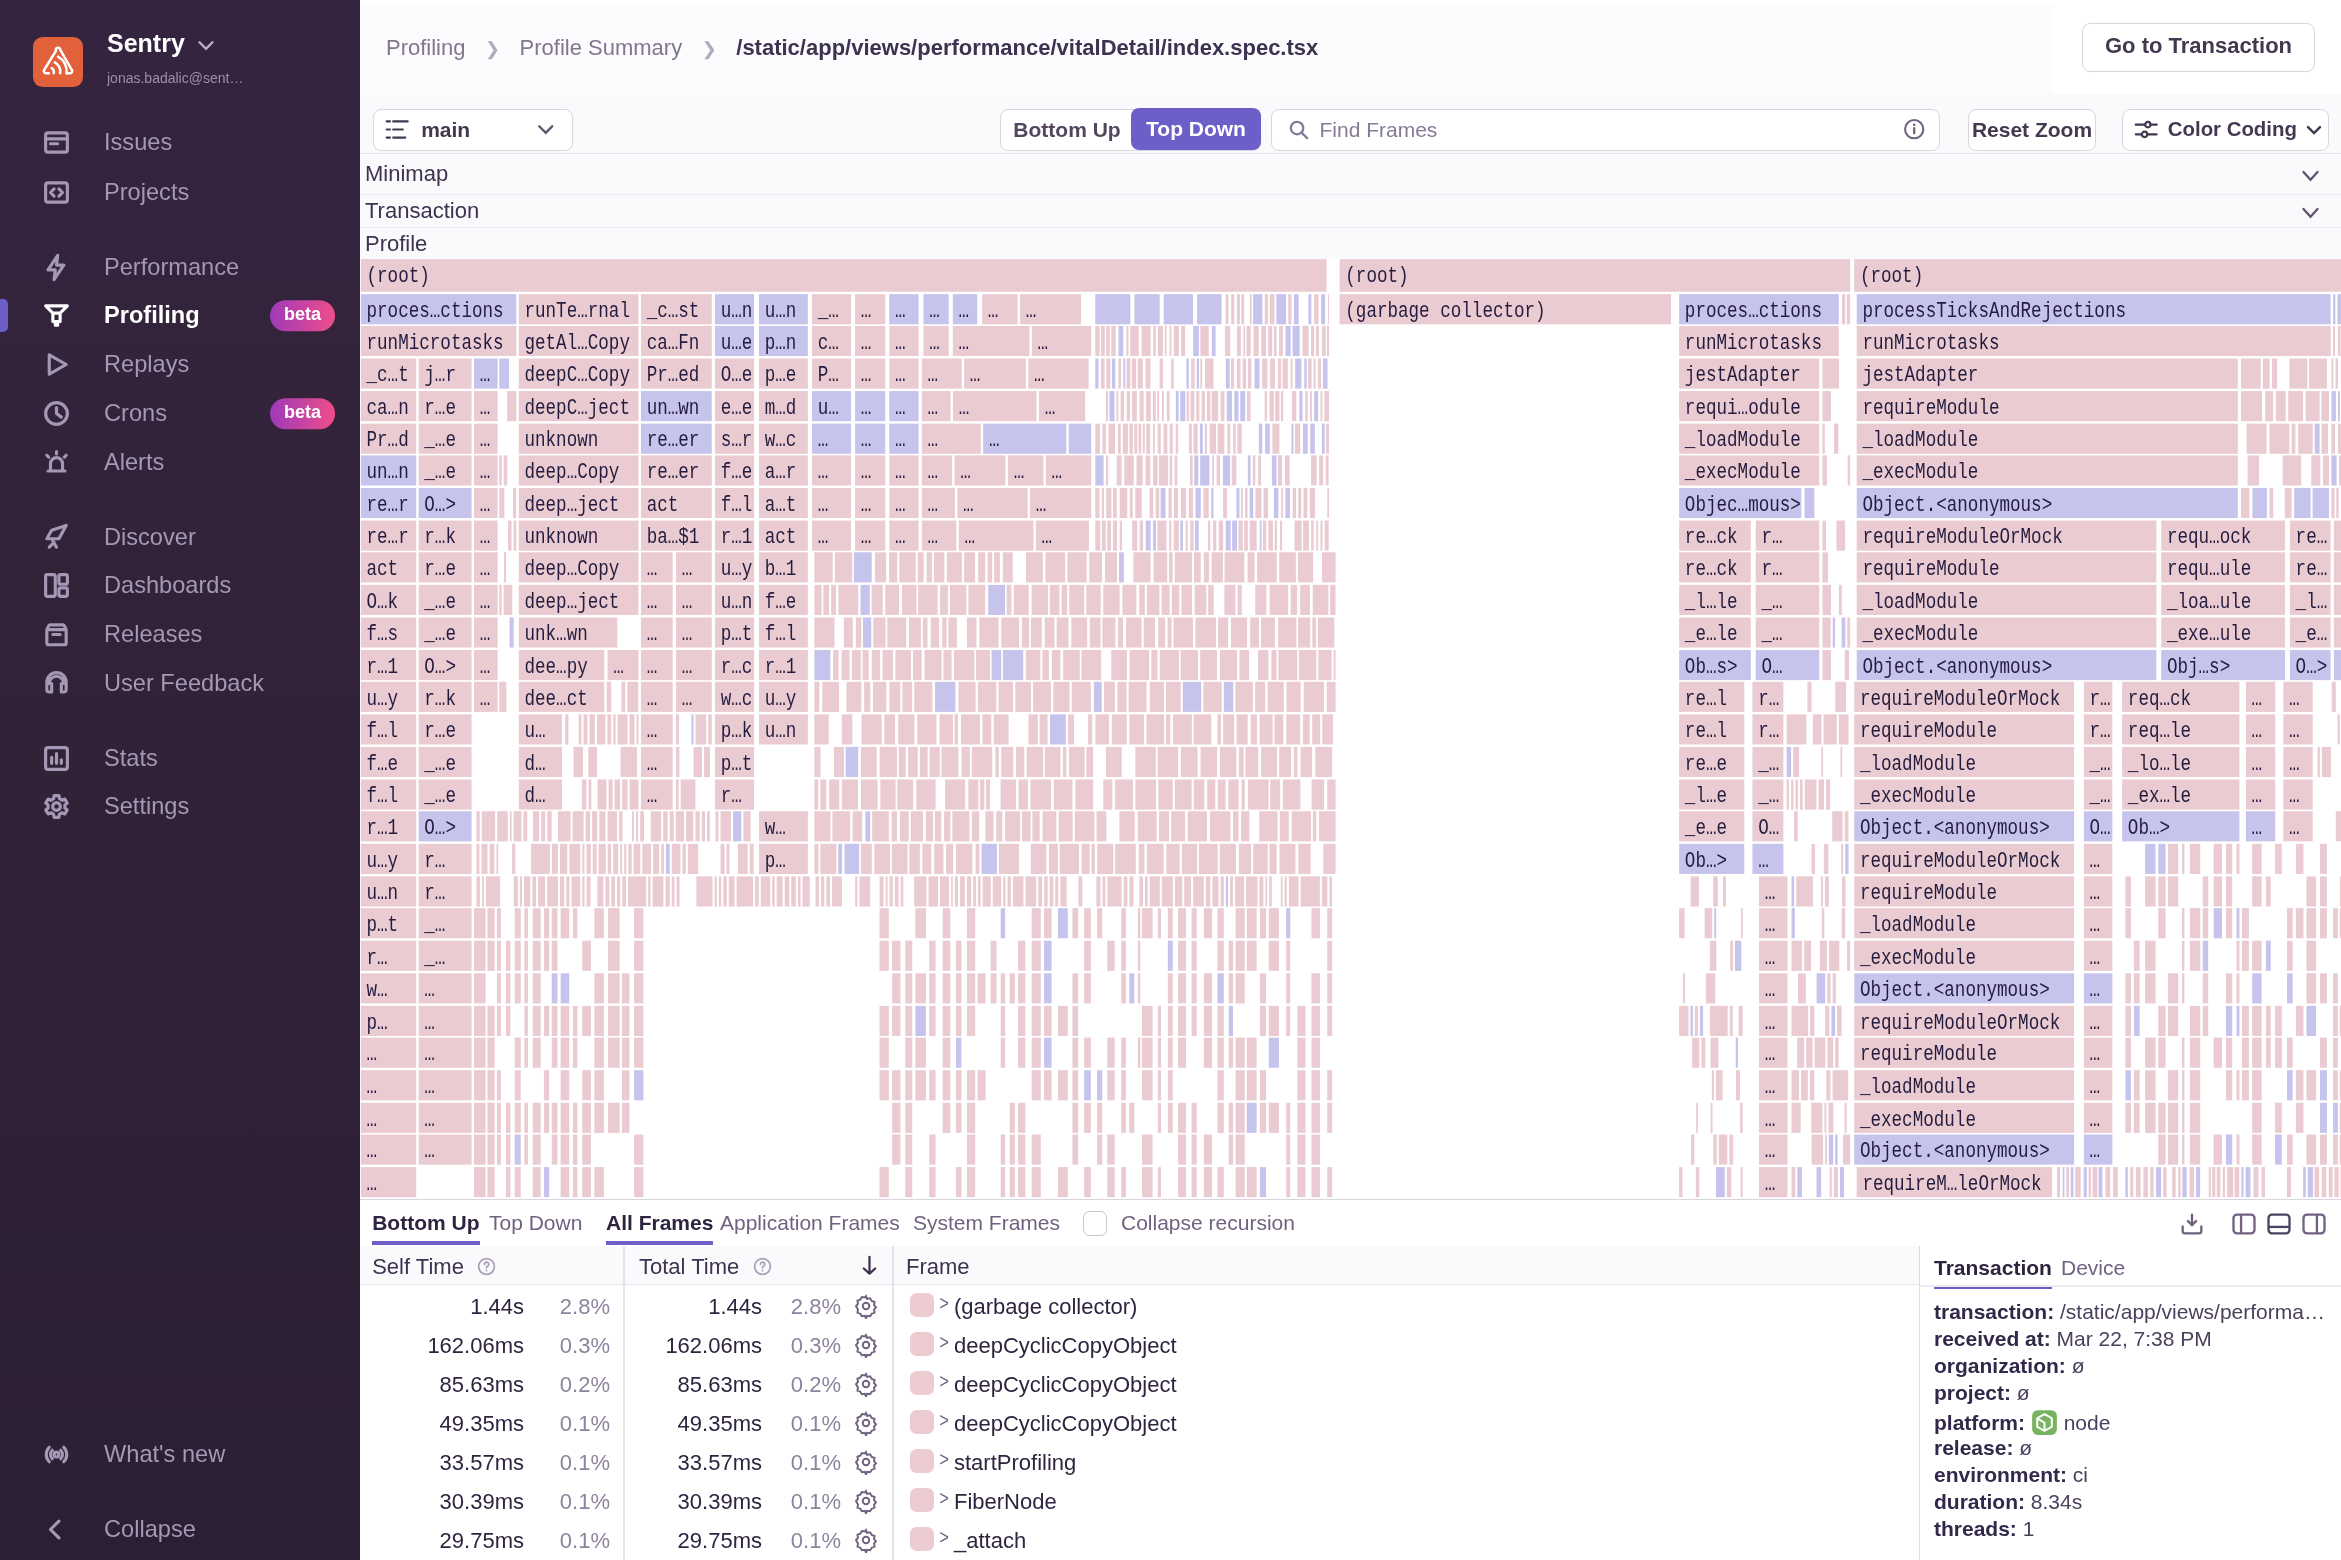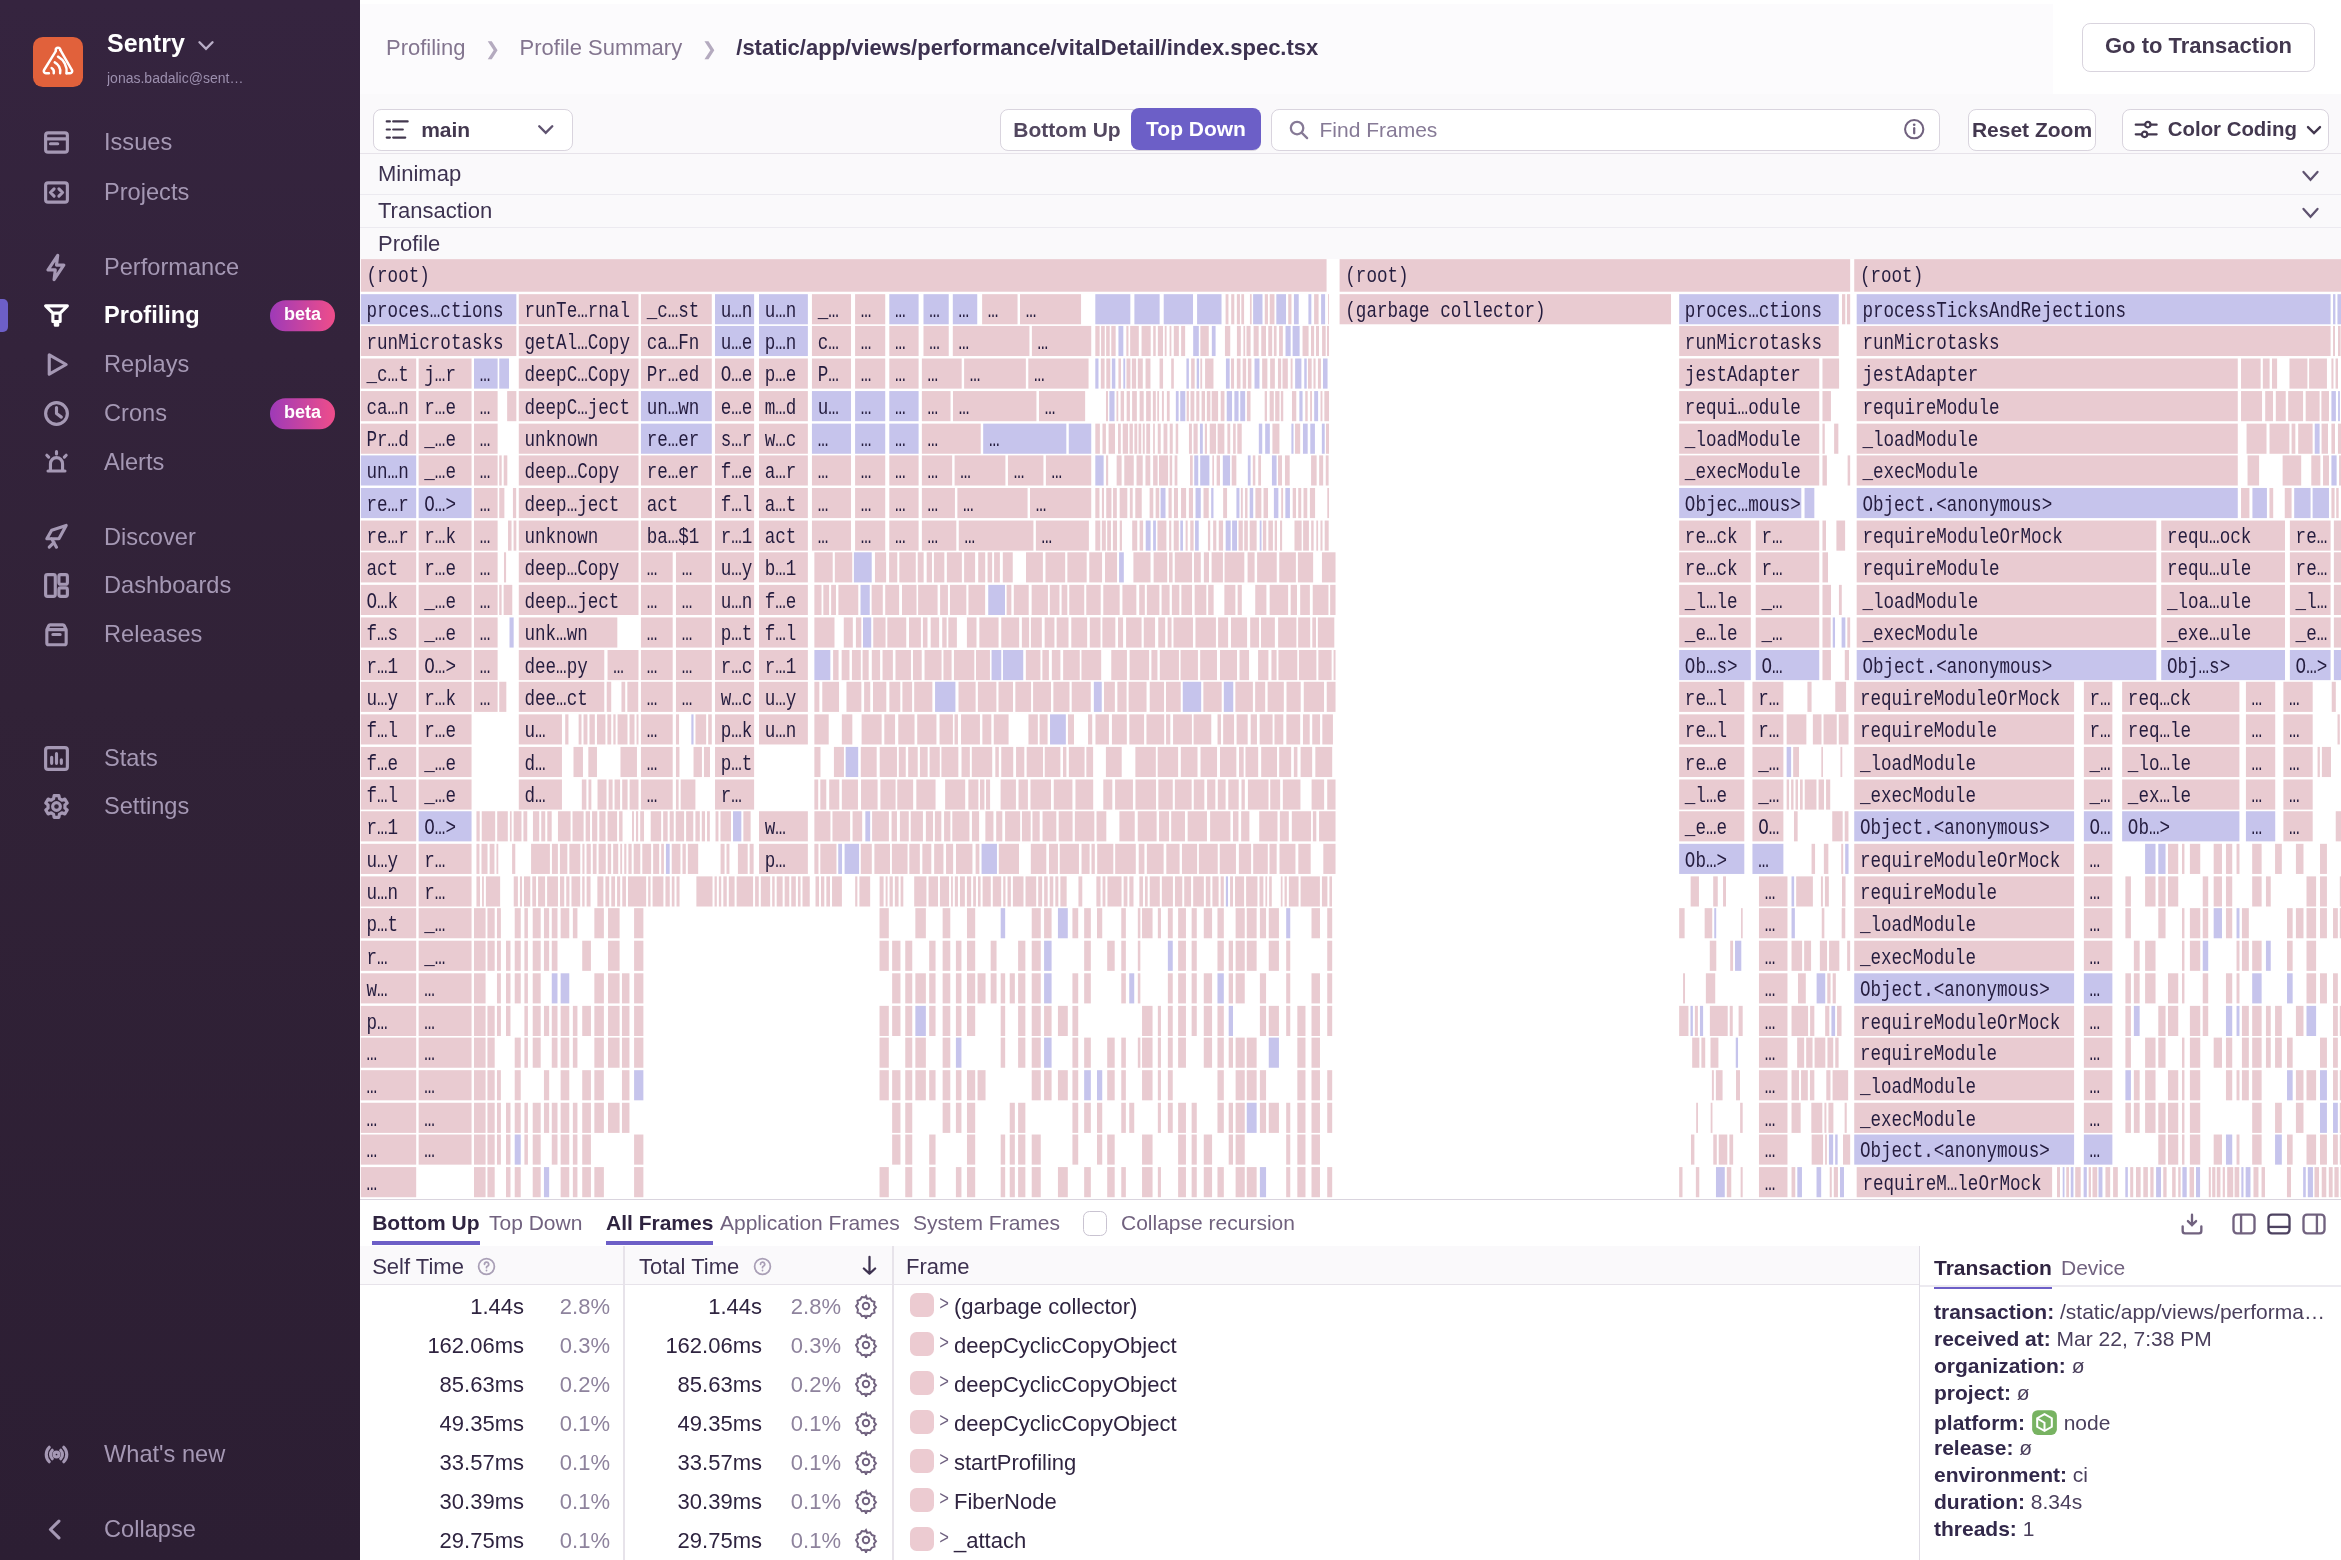--- a/index.html
+++ b/index.html
@@ -24,21 +24,21 @@
 #crumbs .sep{color:#b4aabf;margin:0 19.5px;font-size:18px}
 #crumbs .last{color:#3d3250;font-weight:bold}
 #gototx{position:absolute;left:1722px;top:19px;width:233px;height:49px;border:1.6px solid #d9d4de;border-radius:8.1px;background:#fff;font-size:22px;font-weight:bold;color:#43384f;text-align:center;line-height:44px}
 
 #toolbar{position:absolute;left:360px;top:94px;width:1982px;height:60px;background:#faf9fb;border-bottom:1.6px solid #e7e3ea}
 .btn{position:absolute;top:14.7px;height:42px;background:#fff;border:1.6px solid #d9d4de;border-radius:8.1px;font-size:21px;color:#43384f;display:flex;align-items:center}
 .seg{position:absolute;top:0;height:39px;line-height:39px;text-align:center;font-weight:bold;color:#52475f}
 .segactive{position:absolute;top:-1.6px;height:42px;background:#6c5fc7;color:#fff;border-radius:8.1px;display:flex;align-items:center;justify-content:center;font-weight:bold}
 
 #rows3{position:absolute;left:360px;top:154px;width:1982px;height:105px;background:#faf9fb;font-size:22px;color:#3d3250}
-.crow{position:relative;border-bottom:1.6px solid #eceaf0;padding-left:18px;display:flex;align-items:center}
+.crow{position:relative;border-bottom:1.6px solid #eceaf0;padding-left:5px;display:flex;align-items:center}
 
 #fg{position:absolute;left:360px;top:259px}
 
 #bottom{position:absolute;left:360px;top:1199px;width:1982px;height:362px;background:#fff;border-top:1.6px solid #d9d4de}
 .tab{position:absolute;top:0;height:45px;line-height:45px;font-size:21px;color:#71627f}
 .tab.on{color:#2f2440;font-weight:bold;border-bottom:4.9px solid #6d5fc7}
 #thead{position:absolute;left:0;top:46px;width:1559px;height:39px;background:#faf9fb;border-bottom:1.6px solid #e7e3ea;font-size:22px;color:#3d3250}
 .vline{position:absolute;top:46px;width:1.6px;height:315px;background:#e7e3ea}
 .trow{position:absolute;width:1559px;height:39px;font-size:22px}
 .num{position:absolute;text-align:right;color:#2f2440}
@@ -150,20 +150,28 @@
       </span>
       <span class="lbl">Dashboards</span>
     </div>
   <div class="sb-item" style="top:614px">
       <span class="ic">
         <svg class="icon" width="29" height="29" viewBox="0 0 24 24">
           <path d="M4 8h16v11a1.5 1.5 0 01-1.5 1.5h-13A1.5 1.5 0 014 19V8zM4 8l1.5-3.2A1.5 1.5 0 017 4h10a1.5 1.5 0 011.5.8L20 8M9 12h6"></path>
         </svg>
       </span>
       <span class="lbl">Releases</span>
+    </div>
+  <div class="sb-item" style="top:663px">
+      <span class="ic">
+        <svg class="icon" width="29" height="29" viewBox="0 0 24 24">
+          <path d="M12 3a8 8 0 00-8 8v6a2 2 0 002 2h2v-7H6a6 6 0 0112 0h-2v7h2a2 2 0 002-2v-6a8 8 0 00-8-8z"></path>
+        </svg>
+      </span>
+      <span class="lbl">User Feedback</span>
     </div>
   <div class="sb-item" style="top:738px">
       <span class="ic">
         <svg class="icon" width="29" height="29" viewBox="0 0 24 24">
           <rect x="3" y="3" width="18" height="18" rx="2"></rect>
           <path d="M8 16v-5M12 16V8M16 16v-3"></path>
         </svg>
       </span>
       <span class="lbl">Stats</span>
     </div>

